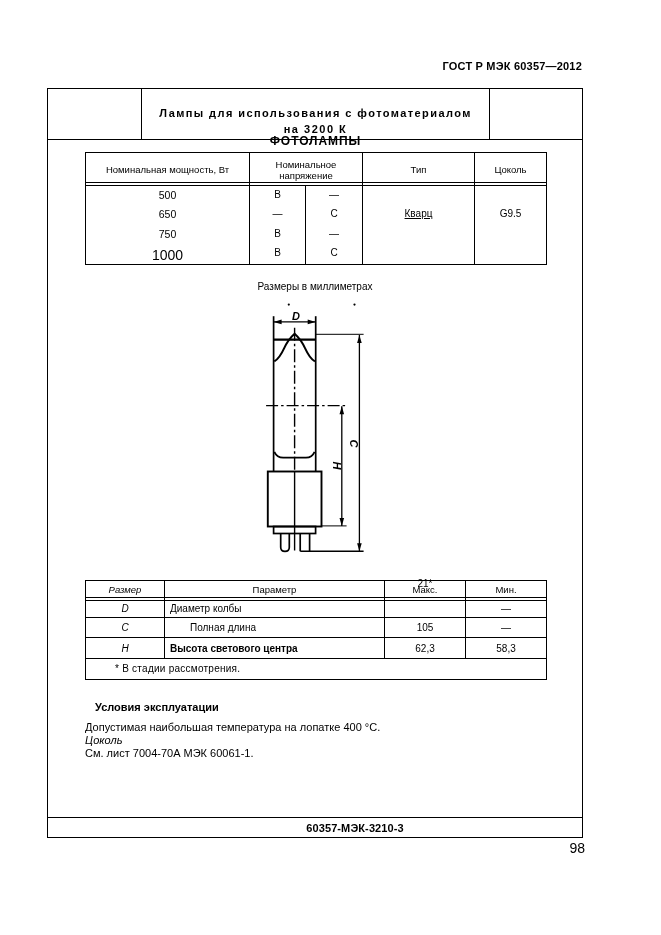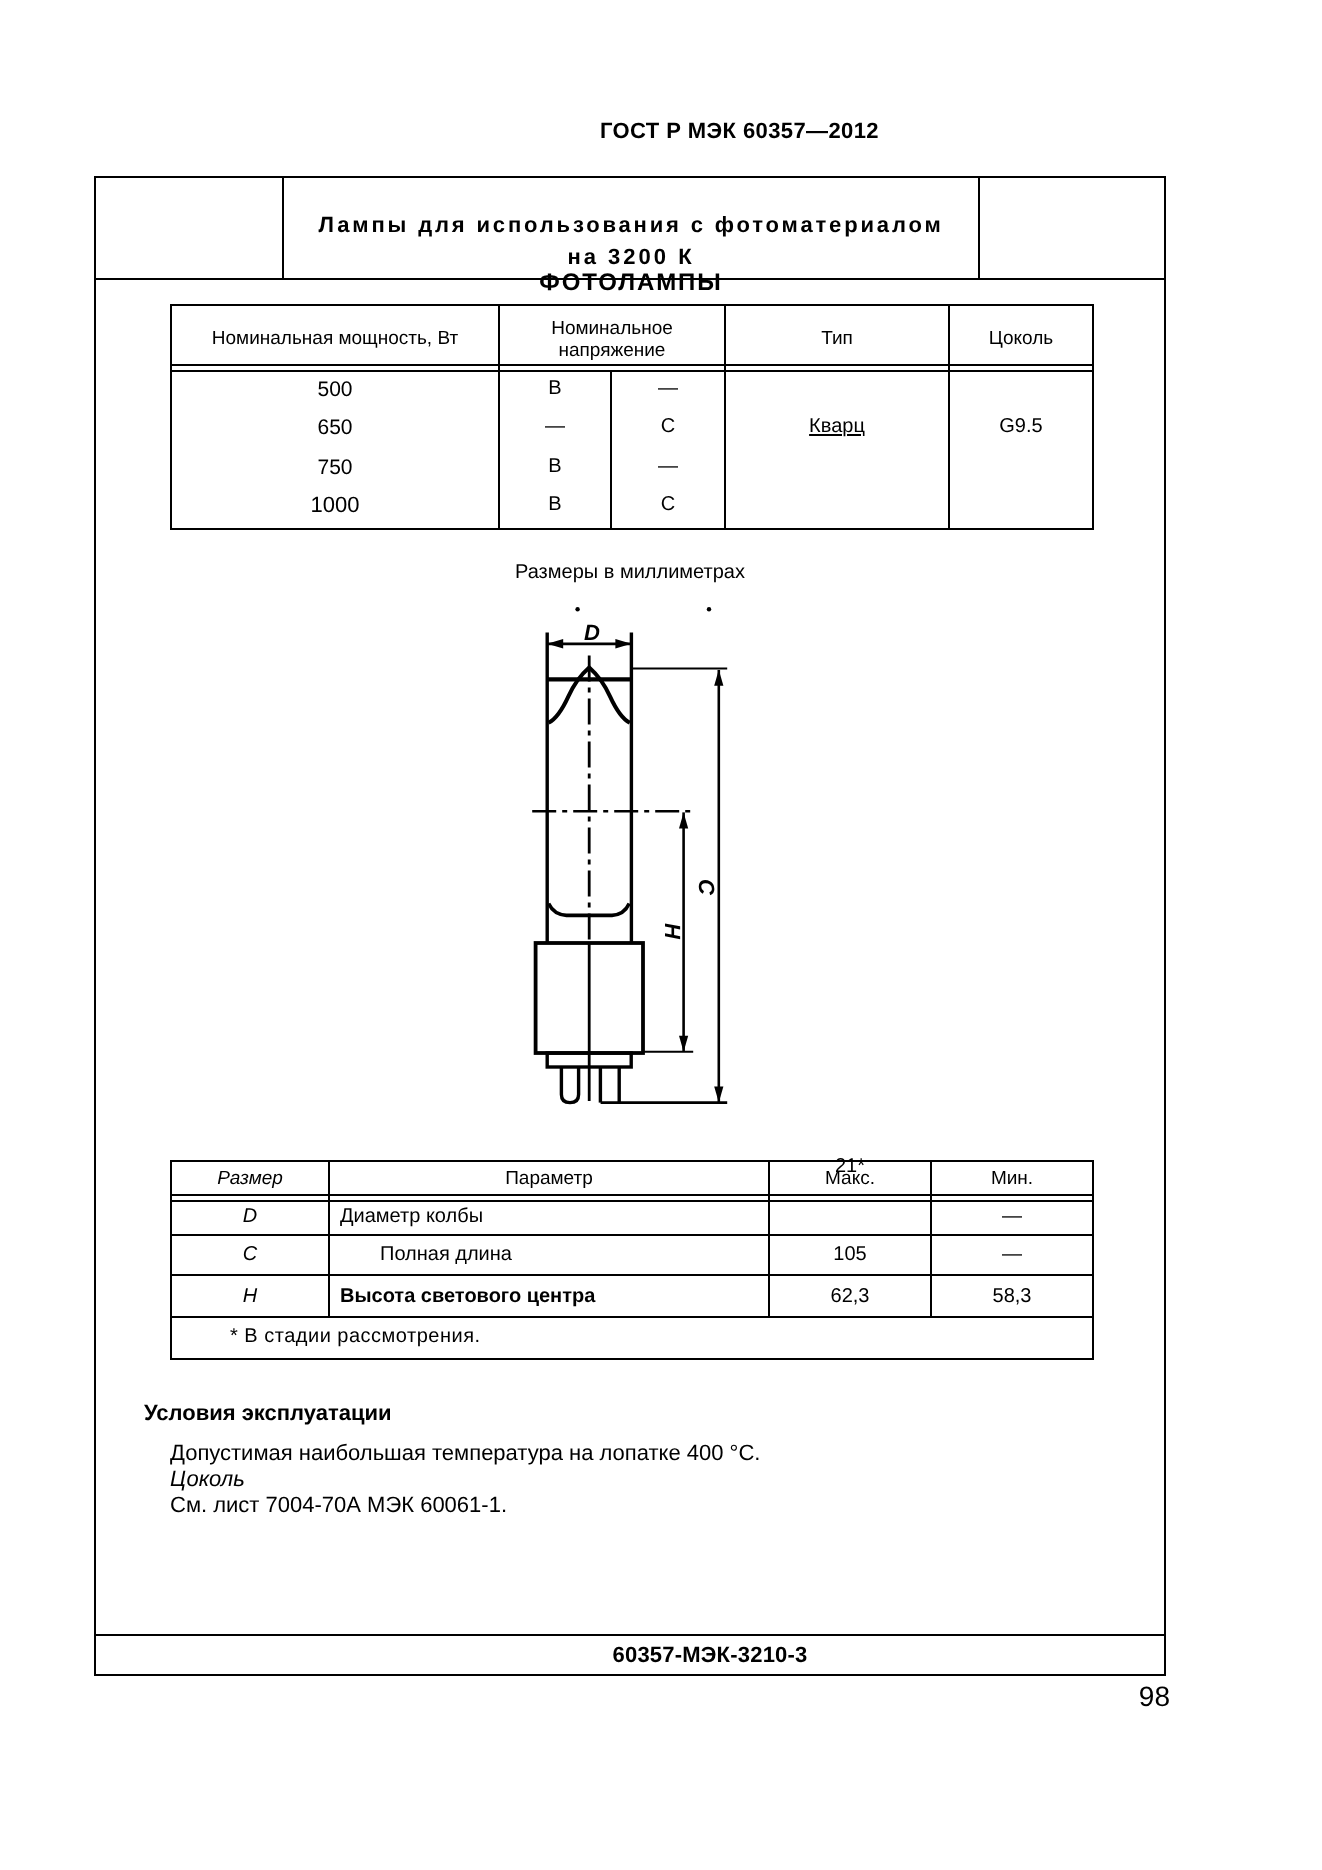--- a/index.html
+++ b/index.html
@@ -6,21 +6,21 @@
   body{width:661px;height:935px;background:#fff;position:relative;
        font-family:"Liberation Sans",sans-serif;color:#000;overflow:hidden;}
   .abs{position:absolute;}
   .hl{position:absolute;background:#000;height:1px;}
   .vl{position:absolute;background:#000;width:1px;}
   .ctr{text-align:center;}
 </style>
 </head>
 <body>
 
-<div class="abs" style="left:300px;top:60px;width:282px;text-align:left;font-weight:bold;font-size:11px;letter-spacing:0.2px;">ГОСТ Р МЭК 60357—2012</div>
+<div class="abs" style="left:300px;top:60px;width:282px;text-align:right;font-weight:bold;font-size:11px;letter-spacing:0.2px;">ГОСТ Р МЭК 60357—2012</div>
 
 <div class="abs" style="left:47px;top:88px;width:534px;height:748px;border:1px solid #000;"></div>
 
 <div class="hl" style="left:47px;top:139px;width:536px;"></div>
 
 <div class="hl" style="left:47px;top:817px;width:536px;"></div>
 
 <div class="vl" style="left:141px;top:88px;height:51px;"></div>
 <div class="vl" style="left:489px;top:88px;height:51px;"></div>
 
@@ -40,21 +40,21 @@
 <div class="vl" style="left:305px;top:186px;height:78px;"></div>
 
 <div class="abs ctr" style="left:86px;top:164px;width:163px;font-size:9.5px;">Номинальная мощность, Вт</div>
 <div class="abs ctr" style="left:250px;top:159px;width:112px;font-size:9.5px;line-height:11px;">Номинальное<br>напряжение</div>
 <div class="abs ctr" style="left:363px;top:164px;width:111px;font-size:9.5px;">Тип</div>
 <div class="abs ctr" style="left:475px;top:164px;width:71px;font-size:9.5px;">Цоколь</div>
 
 <div class="abs ctr" style="left:86px;top:189px;width:163px;font-size:10.5px;">500</div>
 <div class="abs ctr" style="left:86px;top:208px;width:163px;font-size:10.5px;">650</div>
 <div class="abs ctr" style="left:86px;top:228px;width:163px;font-size:10.5px;">750</div>
-<div class="abs ctr" style="left:86px;top:247px;width:163px;font-size:11px;">1000</div>
+<div class="abs ctr" style="left:86px;top:247px;width:163px;font-size:14px;">1000</div>
 
 <div class="abs ctr" style="left:250px;top:189px;width:55px;font-size:10px;">В</div>
 <div class="abs ctr" style="left:250px;top:208px;width:55px;font-size:10px;">—</div>
 <div class="abs ctr" style="left:250px;top:228px;width:55px;font-size:10px;">В</div>
 <div class="abs ctr" style="left:250px;top:247px;width:55px;font-size:10px;">В</div>
 
 <div class="abs ctr" style="left:306px;top:189px;width:56px;font-size:10px;">—</div>
 <div class="abs ctr" style="left:306px;top:208px;width:56px;font-size:10px;">С</div>
 <div class="abs ctr" style="left:306px;top:228px;width:56px;font-size:10px;">—</div>
 <div class="abs ctr" style="left:306px;top:247px;width:56px;font-size:10px;">С</div>
@@ -145,19 +145,19 @@
 <div class="abs ctr" style="left:385px;top:622px;width:80px;font-size:10px;">105</div>
 <div class="abs ctr" style="left:466px;top:622px;width:80px;font-size:10px;">—</div>
 
 <div class="abs ctr" style="left:86px;top:643px;width:78px;font-size:10px;font-style:italic;">H</div>
 <div class="abs" style="left:170px;top:643px;font-size:10px;font-weight:bold;">Высота светового центра</div>
 <div class="abs ctr" style="left:385px;top:643px;width:80px;font-size:10px;">62,3</div>
 <div class="abs ctr" style="left:466px;top:643px;width:80px;font-size:10px;">58,3</div>
 
 <div class="abs" style="left:115px;top:663px;font-size:10px;letter-spacing:0.25px;">* В стадии рассмотрения.</div>
 
-<div class="abs" style="left:72px;top:701px;font-size:11px;font-weight:bold;">Условия эксплуатации</div>
+<div class="abs" style="left:95px;top:701px;font-size:11px;font-weight:bold;">Условия эксплуатации</div>
 <div class="abs" style="left:85px;top:721px;font-size:11px;">Допустимая наибольшая температура на лопатке 400 °С.</div>
 <div class="abs" style="left:85px;top:734px;font-size:11px;font-style:italic;">Цоколь</div>
 <div class="abs" style="left:85px;top:747px;font-size:11px;">См. лист 7004-70А МЭК 60061-1.</div>
 
 <div class="abs ctr" style="left:47px;top:822px;width:616px;font-size:11px;font-weight:bold;letter-spacing:0.1px;">60357-МЭК-3210-3</div>
 <div class="abs" style="left:541px;top:840px;width:44px;text-align:right;font-size:14px;">98</div>
 
 </body></html>

